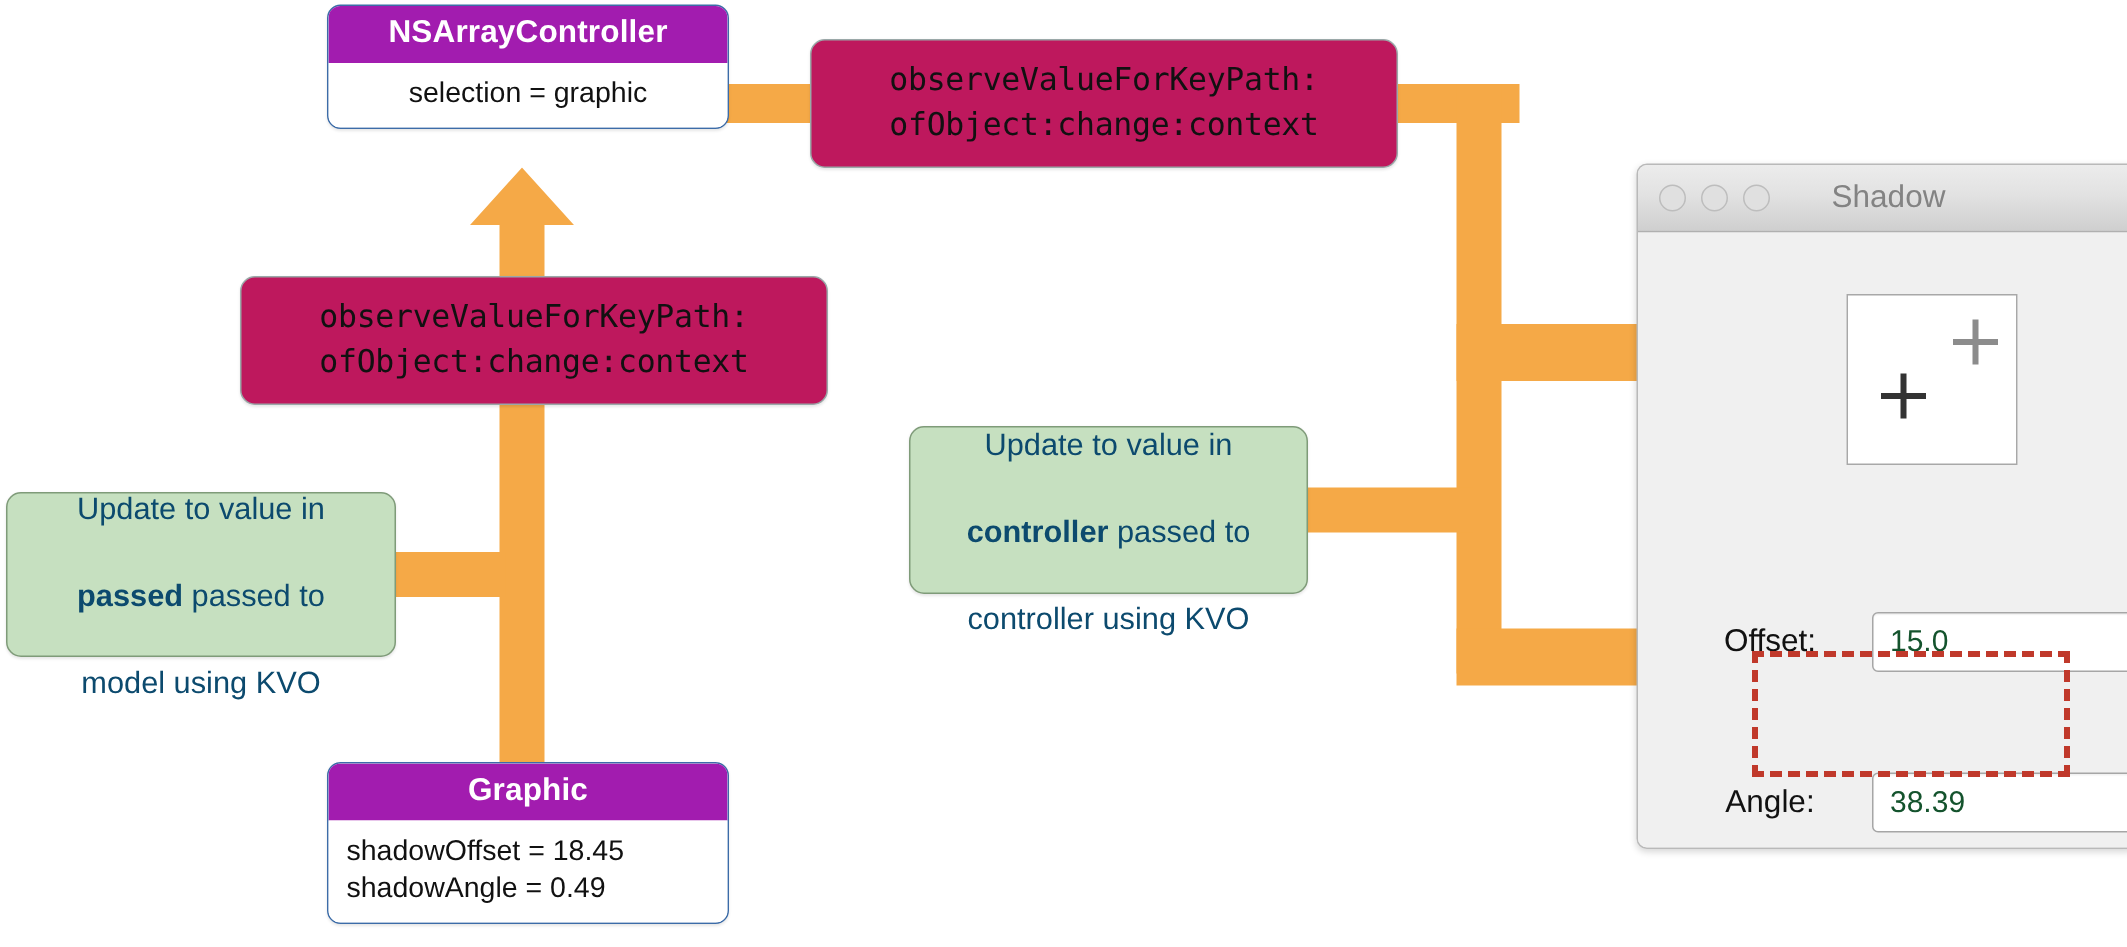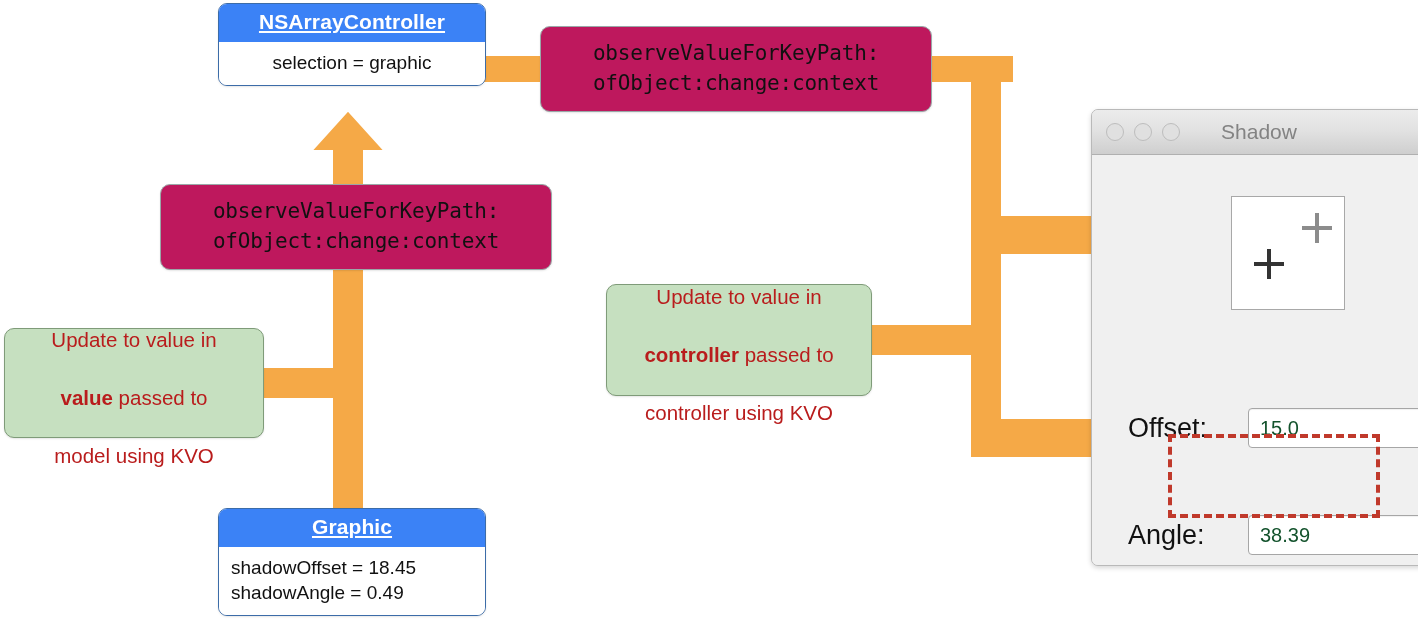--- a/index.html
+++ b/index.html
@@ -36,28 +36,27 @@
     position: absolute;
     z-index: 3;
     border: 1px solid #3c6ca8;
     border-radius: 9px;
     background: #ffffff;
     box-sizing: border-box;
     overflow: hidden;
     box-shadow: 0 1px 2px rgba(0,0,0,0.10);
   }
   .class-box .cb-header {
-    background: #3b82f6;
+    background: #a21caf;
     color: #ffffff;
     font-weight: bold;
     font-size: 21px;
     text-align: center;
     padding: 6px 8px 8px;
     letter-spacing: 0.1px;
-    text-decoration: underline;
   }
   .class-box .cb-body {
     background: #ffffff;
     padding: 8px 12px 10px;
     text-align: center;
     font-size: 19px;
     color: #111111;
   }
   .class-box .cb-row {
     line-height: 1.32;
@@ -83,21 +82,21 @@
     font-family: "DejaVu Sans Mono", monospace;
     font-size: 21px;
     color: #111111;
     line-height: 1.42;
     letter-spacing: -0.2px;
   }
   .callout.note {
     background: #c6e0c0;
     border: 1px solid #7f9b79;
     font-size: 20.5px;
-    color: #b91c1c;
+    color: #0c4a6e;
     line-height: 1.42;
     text-align: center;
   }
   .callout .ctext { padding: 4px 14px; white-space: pre-line; }
   .callout.code .ctext { white-space: pre; }
   .callout b { font-weight: bold; }
 
   
   .mac-window {
     position: absolute;
@@ -165,24 +164,24 @@
   .plus.shadow  { color: #8c8c8c; right: 12px; top: 16px; }
   .plus.main    { color: #333333; left: 22px; top: 52px; }
 
   .form-row {
     position: absolute;
     display: flex;
     align-items: center;
     left: 36px;
   }
   .form-label {
-    font-size: 27px;
+    font-size: 21px;
     color: #111111;
     width: 104px;
-    text-align: left;
+    text-align: center;
     margin-right: 16px;
   }
   .text-field {
     width: 176px;
     height: 40px;
     box-sizing: border-box;
     background: #ffffff;
     border: 1px solid #a6a6a6;
     border-radius: 4px;
     display: flex;
@@ -251,21 +250,21 @@
   </div>
 
   <div class="callout code" style="left:160px; top:184px; width:392px; height:86px;">
     <div class="ctext"><span>observeValueForKeyPath:</span>
 <span>ofObject:change:context</span></div>
   </div>
 
   <div class="callout note" style="left:4px; top:328px; width:260px; height:110px;">
     <div class="ctext">
       <span>Update to value in</span><br>
-      <b>value</b><span> passed to</span><br>
+      <b>passed</b><span> passed to</span><br>
       <span>model using KVO</span>
     </div>
   </div>
 
   <div class="callout note" style="left:606px; top:284px; width:266px; height:112px;">
     <div class="ctext">
       <span>Update to value in</span><br>
       <b>controller</b><span> passed to</span><br>
       <span>controller using KVO</span>
     </div>

